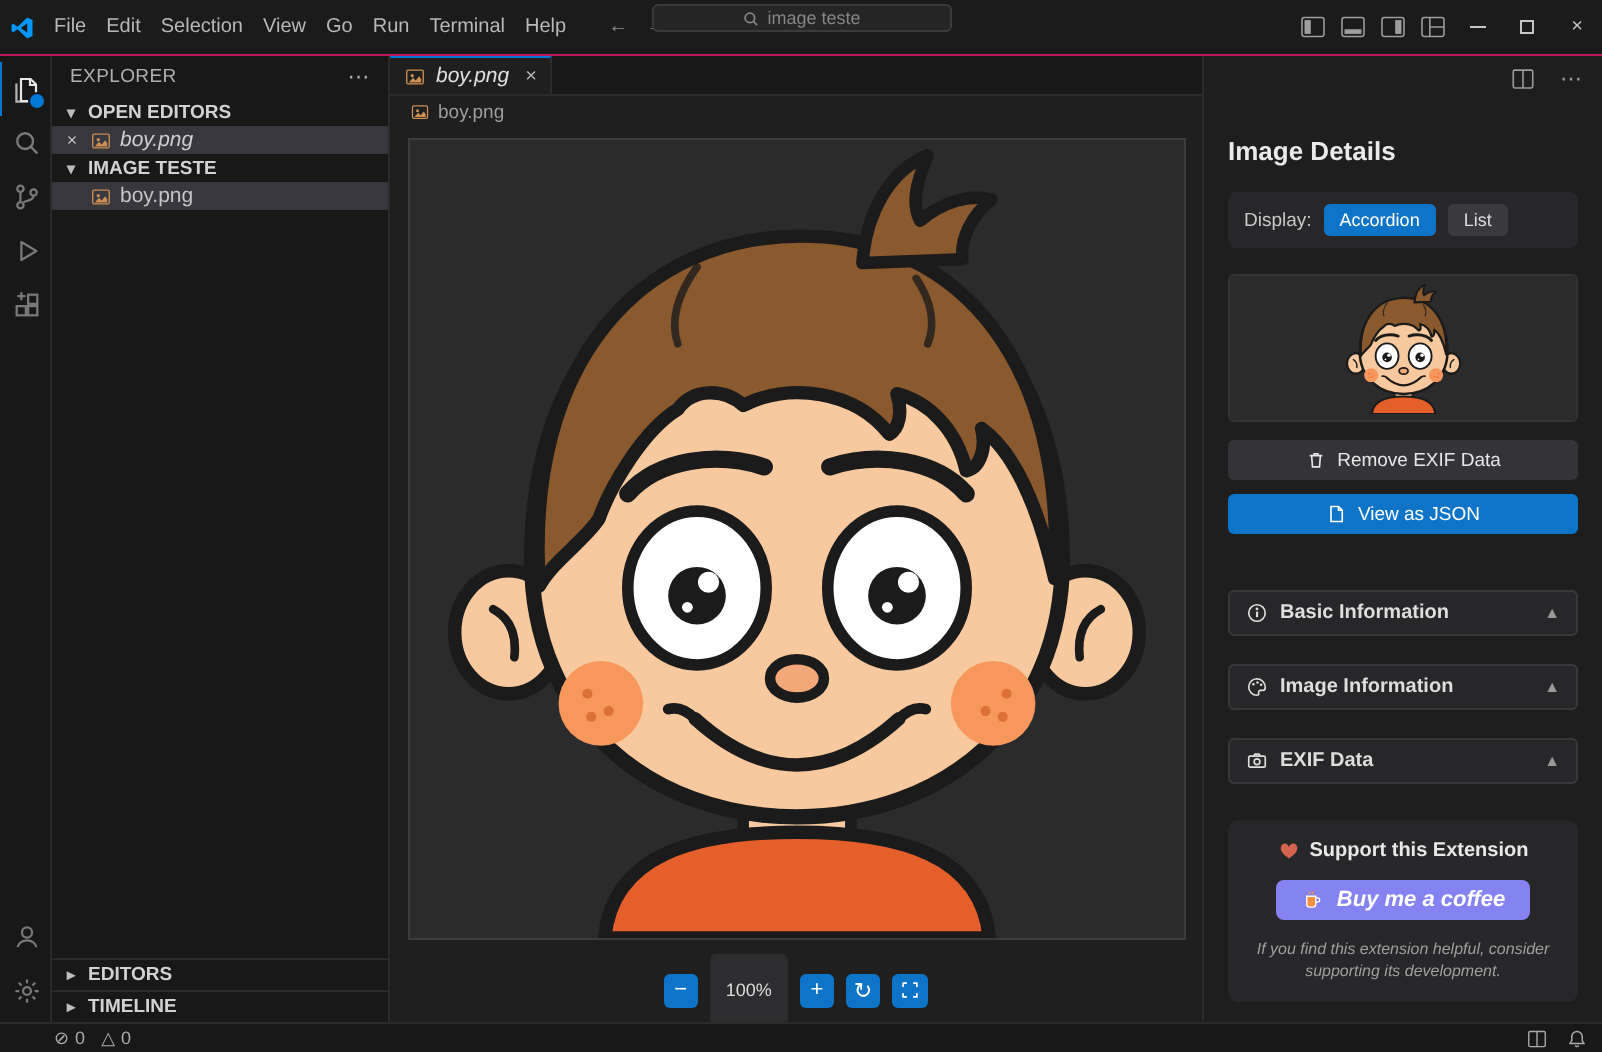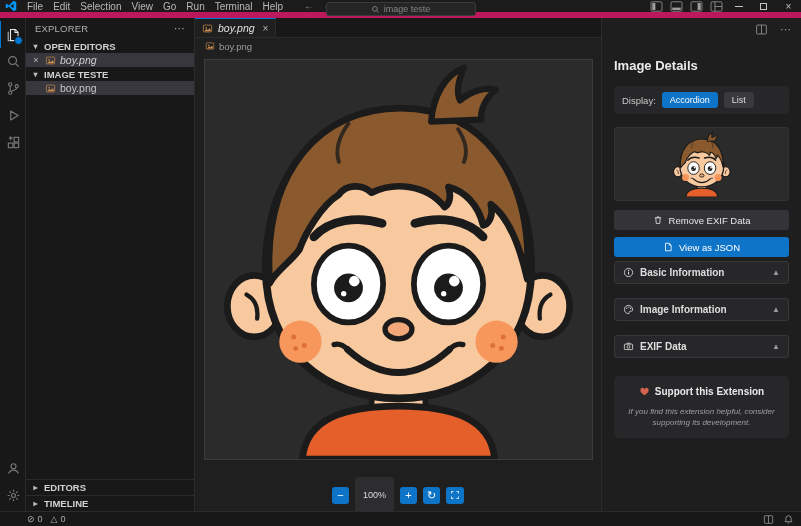--- a/index.html
+++ b/index.html
@@ -2,21 +2,21 @@
 <html><head>
 <meta charset="utf-8">
 <style>
   *{box-sizing:border-box;margin:0;padding:0}
   html,body{width:801px;height:526px}
   body{background:#1f1f1f;color:#ccc;font-family:"Liberation Sans",sans-serif;font-size:11px;overflow:hidden}
   svg{display:block}
   .window{display:flex;flex-direction:column;width:801px;height:526px}
 
   
-  .titlebar{height:18px;background:#1b1b1b;border-bottom:6px solid #be185d;display:flex;position:relative;flex:none}
+  .titlebar{height:28px;background:#1b1b1b;border-bottom:1px solid #be185d;display:flex;align-items:center;position:relative;flex:none}
   .tb-logo{width:22px;display:flex;justify-content:center}
   .tb-menus{display:flex;color:#b8b8b8;font-size:10px}
   .tb-menus span{padding:1px 5px;border-radius:3px}
   .tb-nav{display:flex;gap:9px;margin-left:16px;color:#8f8f8f;font-size:10px}
   .tb-search{position:absolute;left:50%;transform:translateX(-50%);top:2px;width:150px;height:14px;background:#252526;border:1px solid #3a3a3a;border-radius:3px;display:flex;align-items:center;justify-content:center;gap:4px;color:#858585;font-size:9px}
   .tb-right{margin-left:auto;display:flex;align-items:center;height:100%}
   .tb-ic{width:20px;height:100%;display:flex;align-items:center;justify-content:center;color:#9d9d9d}
   .tb-win{width:25px;font-size:10px;color:#c5c5c5}
   .minimize-bar{width:8px;height:1px;background:#c5c5c5}
   .maximize-box{width:7px;height:7px;border:1px solid #c5c5c5}
@@ -70,21 +70,21 @@
   .pill.active{background:#0e74c8;color:#fff}
   .thumb-wrap{margin-top:13px;border:1px solid #333;border-radius:3px;overflow:hidden}
   .thumb-head{height:16px;background:#2f2f31;display:flex;align-items:center;gap:5px;padding:0 7px;font-size:8.5px;font-weight:bold;letter-spacing:.5px;color:#ddd}
   .thumb-body{height:72px;background:#2b2b2b;display:flex;align-items:center;justify-content:center}
   .thumb-body svg{height:66px}
   .wide-btn{margin-top:9px;width:100%;height:20px;border:none;border-radius:3px;display:flex;align-items:center;justify-content:center;gap:6px;font-size:9.5px;color:#e6e6e6;background:#343438}
   .wide-btn.blue{background:#0e74c8;color:#fff;margin-top:7px}
   .acc{margin-top:14px;height:23px;background:#27272a;border:1px solid #38383b;border-radius:3px;display:flex;align-items:center;gap:6px;padding:0 8px;font-size:10px;font-weight:bold;color:#dedede}
   .acc:first-of-type{margin-top:0}
   .acc .chevron{margin-left:auto;color:#9a9a9a;font-size:8px}
-  .acc-group{margin-top:4px}
+  .acc-group{margin-top:28px}
   .support{margin-top:18px;background:#27272a;border-radius:5px;padding:10px 8px;display:flex;flex-direction:column;align-items:center}
   .support .s-title{display:flex;align-items:center;gap:5px;font-size:10px;font-weight:bold;color:#e8e8e8}
   .coffee-btn{margin-top:9px;border:none;border-radius:4px;background:#8583f2;color:#fff;font-size:11px;font-style:italic;font-weight:bold;padding:4px 12px;display:flex;align-items:center;gap:6px}
   .s-note{margin-top:9px;font-size:8px;font-style:italic;color:#9f9f9f;text-align:center;line-height:1.4;padding:0 6px}
 
   
   .statusbar{height:15px;background:#181818;border-top:1px solid #2b2b2b;display:flex;align-items:center;font-size:9px;color:#ababab;flex:none;padding:0 7px}
   .st-left{display:flex;align-items:center;gap:8px;margin-left:20px}
   .st-item{display:flex;align-items:center;gap:3px}
   .st-right{margin-left:auto;display:flex;align-items:center;gap:9px;color:#ababab}
@@ -443,20 +443,30 @@
 
       <div class="support">
         <div class="s-title">
           <span class="icon">
             <svg width="11" height="11" viewBox="0 0 16 16">
                 <path d="M8 13.5C4 10.5 2 8.5 2 6a3 3 0 0 1 6-.8A3 3 0 0 1 14 6c0 2.5-2 4.5-6 7.5z" fill="#d4634f"></path>
               </svg>
           </span>
           <span>Support this Extension</span>
         </div>
+        <button class="coffee-btn">
+          <span class="icon">
+            <svg width="12" height="12" viewBox="0 0 16 16">
+                <path d="M4.5 5.5h6v5.3a1.9 1.9 0 0 1-1.9 1.9H6.4a1.9 1.9 0 0 1-1.9-1.9z" fill="#f59140" stroke="#fff" stroke-width=".9"></path>
+                <path d="M10.5 6.6h1.2a1.4 1.4 0 0 1 0 2.8h-1.2" fill="none" stroke="#fff" stroke-width=".9"></path>
+                <path d="M6 4c0-.8.7-.8.7-1.6M8.3 4c0-.8.7-.8.7-1.6" fill="none" stroke="#f59140" stroke-width=".9"></path>
+              </svg>
+          </span>
+          <span>Buy me a coffee</span>
+        </button>
         <div class="s-note">If you find this extension helpful, consider supporting its development.</div>
       </div>
     </div>
   </div>
 
   <div class="statusbar">
     <div class="st-left">
       <span class="st-item">
         <span>⊘</span>
         <span>0</span>

